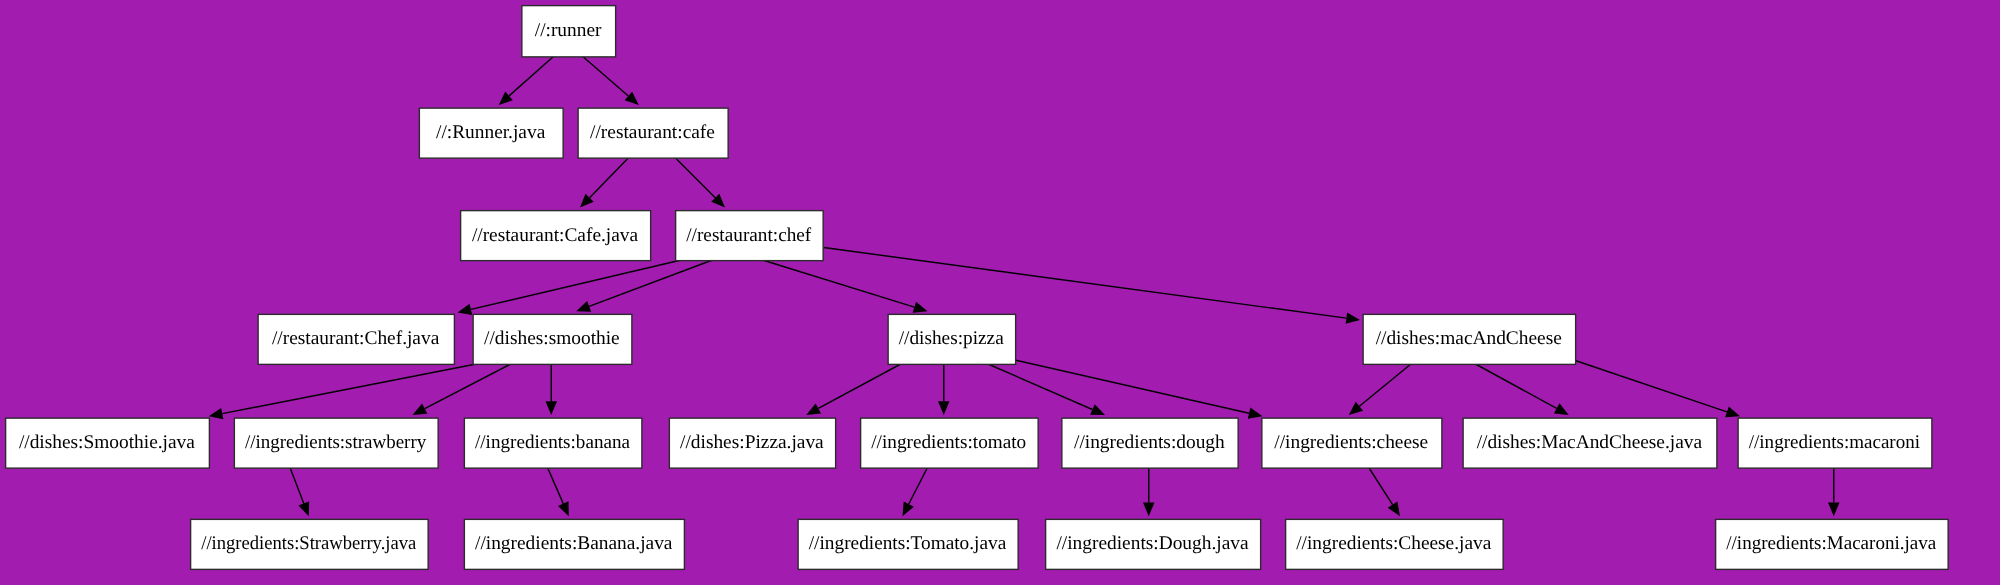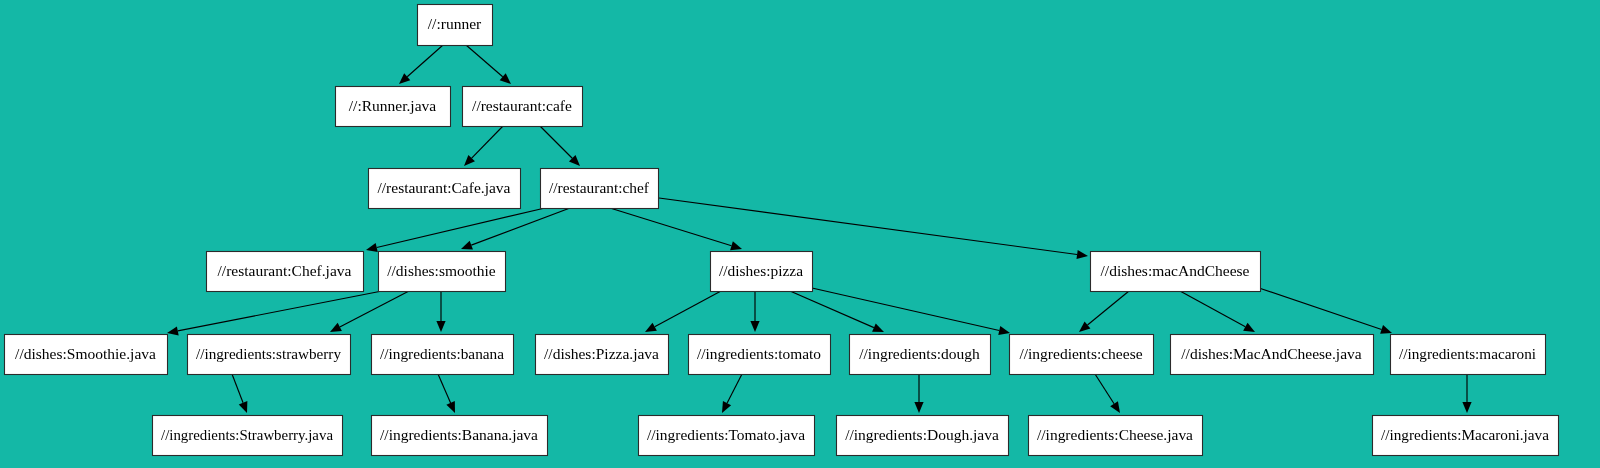--- a/index.html
+++ b/index.html
@@ -5,21 +5,21 @@
 <style>
   html, body {
     margin: 0;
     padding: 0;
     background: #ffffff;
   }
   #graph-root {
     position: relative;
     width: 1600px;
     height: 468px;
-    background: #14b8a6;
+    background: #a21caf;
     font-family: "Liberation Serif", "DejaVu Serif", serif;
     overflow: hidden;
   }
   svg#graph-canvas {
     position: absolute;
     left: 0;
     top: 0;
     width: 1600px;
     height: 468px;
     display: block;

